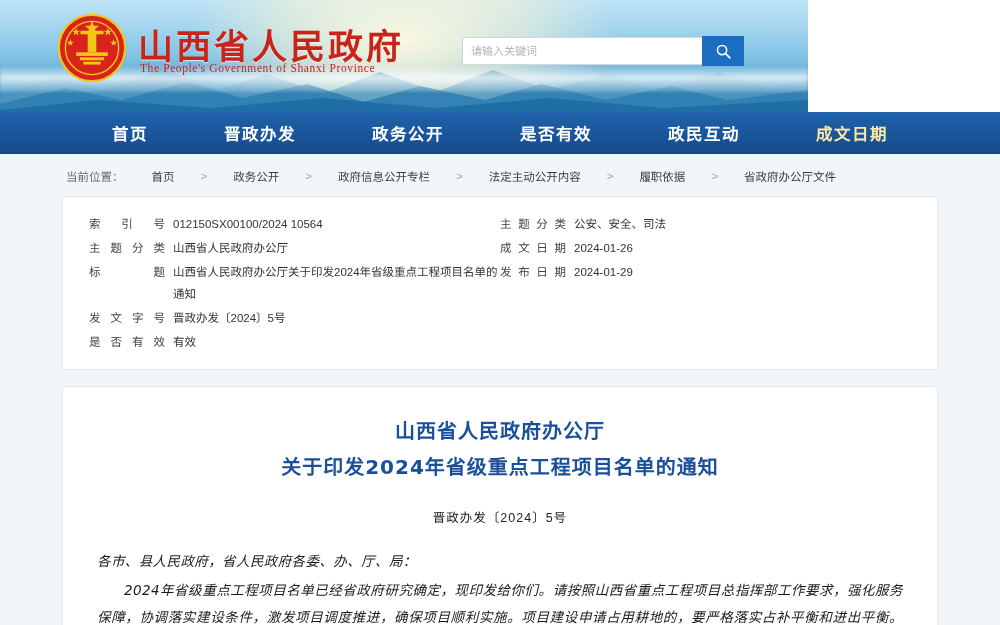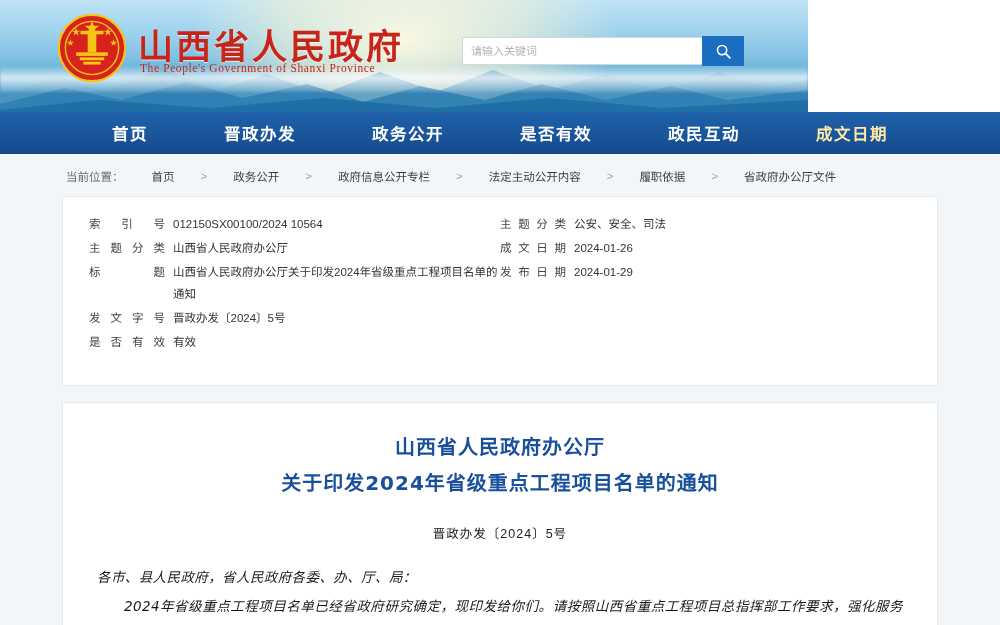--- a/index.html
+++ b/index.html
@@ -131,21 +131,21 @@
   }
   .crumb .label { color: #6a6a6a; margin-right: 12px; }
   .crumb a { color: #3c3c3c; text-decoration: none; cursor: pointer; }
   .crumb .sep { color: #9aa6ae; margin: 0 10px; }
 
   .meta-card {
     width: 876px;
     margin: 0 auto;
     background: #ffffff;
     border: 1px solid #e4e9ee;
-    padding: 16px 26px 30px 26px;
+    padding: 16px 26px 14px 26px;
     display: flex;
   }
   .meta-col { width: 50%; }
   .meta-row {
     display: flex;
     font-size: 11.5px;
     line-height: 22px;
     color: #333;
     margin-bottom: 2px;
   }

